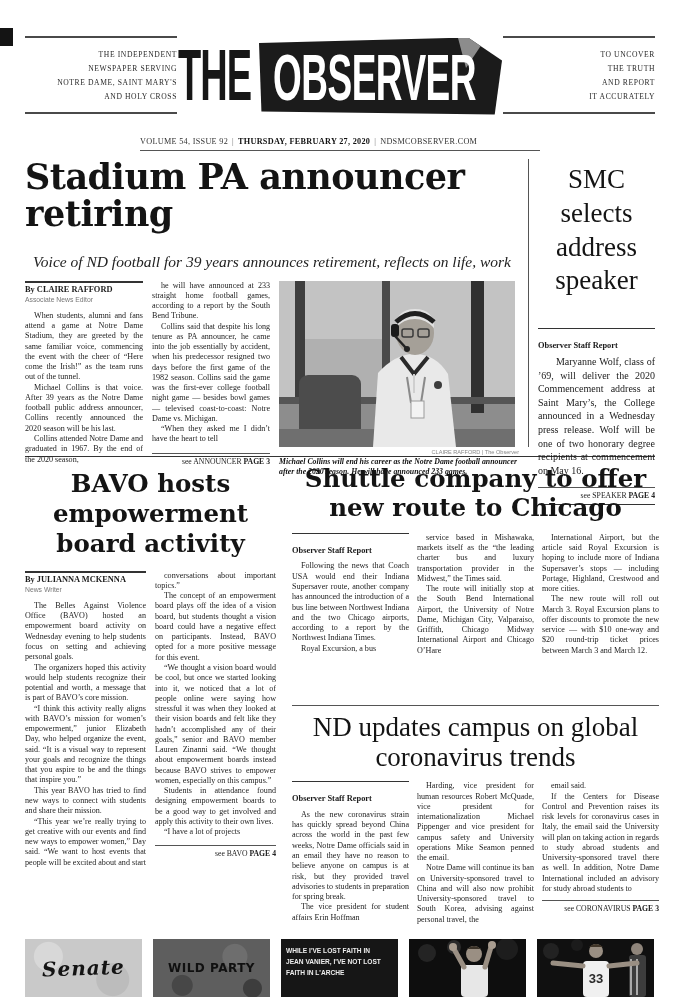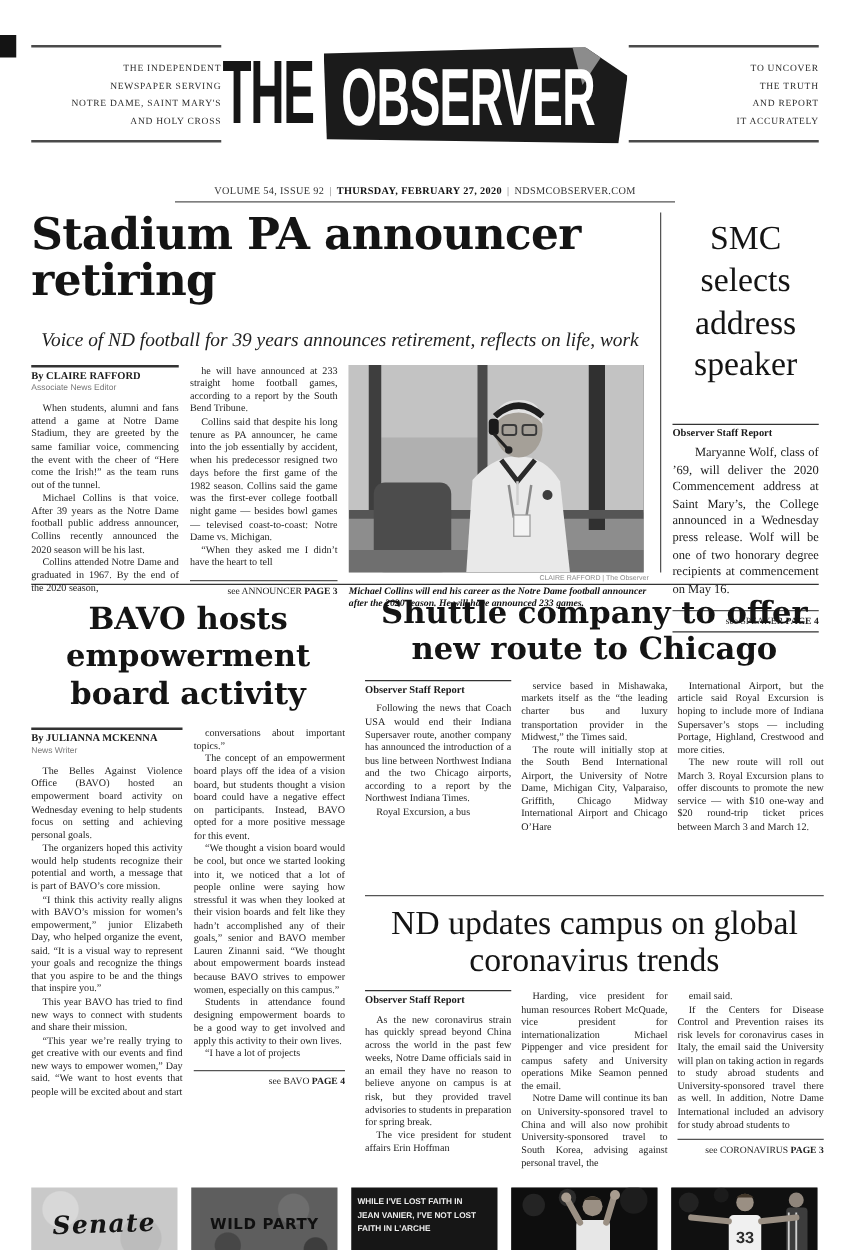--- a/index.html
+++ b/index.html
@@ -28,33 +28,33 @@
   }
   .logo-box .obs{
     font-family:"Liberation Sans",sans-serif;font-weight:bold;font-size:37px;
     display:inline-block;transform:scaleY(1.75);letter-spacing:-.5px;line-height:1;
   }
   .logo-fold{
     position:absolute;top:0;right:16px;width:0;height:0;
     border-top:30px solid #8c8c8c;border-left:8px solid transparent;border-right:20px solid transparent;
   }
   .volume-line{
-    width:400px;margin:24px auto 0;text-align:center;font-size:8.2px;letter-spacing:.3px;
+    width:400px;margin:13px auto 0;text-align:left;font-size:8.2px;letter-spacing:.3px;
     color:#333;padding-bottom:4px;border-bottom:1.5px solid #555;
   }
   .volume-line .sep{margin:0 4px;color:#777;}
   .volume-line .date{font-weight:bold;color:#111;}
 
   
   .txt{font-size:8.1px;line-height:1.27;text-align:justify;color:#1c1c1c;}
   .txt p{margin:0;text-indent:9px;}
   .byline-block{border-top:2px solid #333;padding-top:2px;margin-bottom:6px;}
   .byline-name{font-weight:bold;font-size:8.4px;}
   .byline-title{font-size:6.8px;color:#777;font-family:"Liberation Sans",sans-serif;margin-top:1px;}
-  .staff-report{border-top:1.5px solid #333;font-weight:bold;font-size:8.4px;padding-top:2px;margin-bottom:5px;}
+  .staff-report{border-top:1.5px solid #333;font-weight:bold;font-size:8.4px;padding-top:12px;margin-bottom:5px;}
   .jump{border-top:1px solid #555;margin-top:5px;padding-top:3px;text-align:right;font-size:7.7px;color:#222;}
   .jump .pg{font-weight:bold;}
   .vrule{width:1px;background:#555;}
   .hdiv{border-top:1.5px solid #333;margin:9px 0 6px;}
 
   
   .top-section{display:flex;margin-top:8px;height:288px;}
   .lead{width:494px;padding-right:9px;}
   .lead h1{
     font-family:"DejaVu Serif",serif;font-weight:700;font-size:35px;color:#141414;

